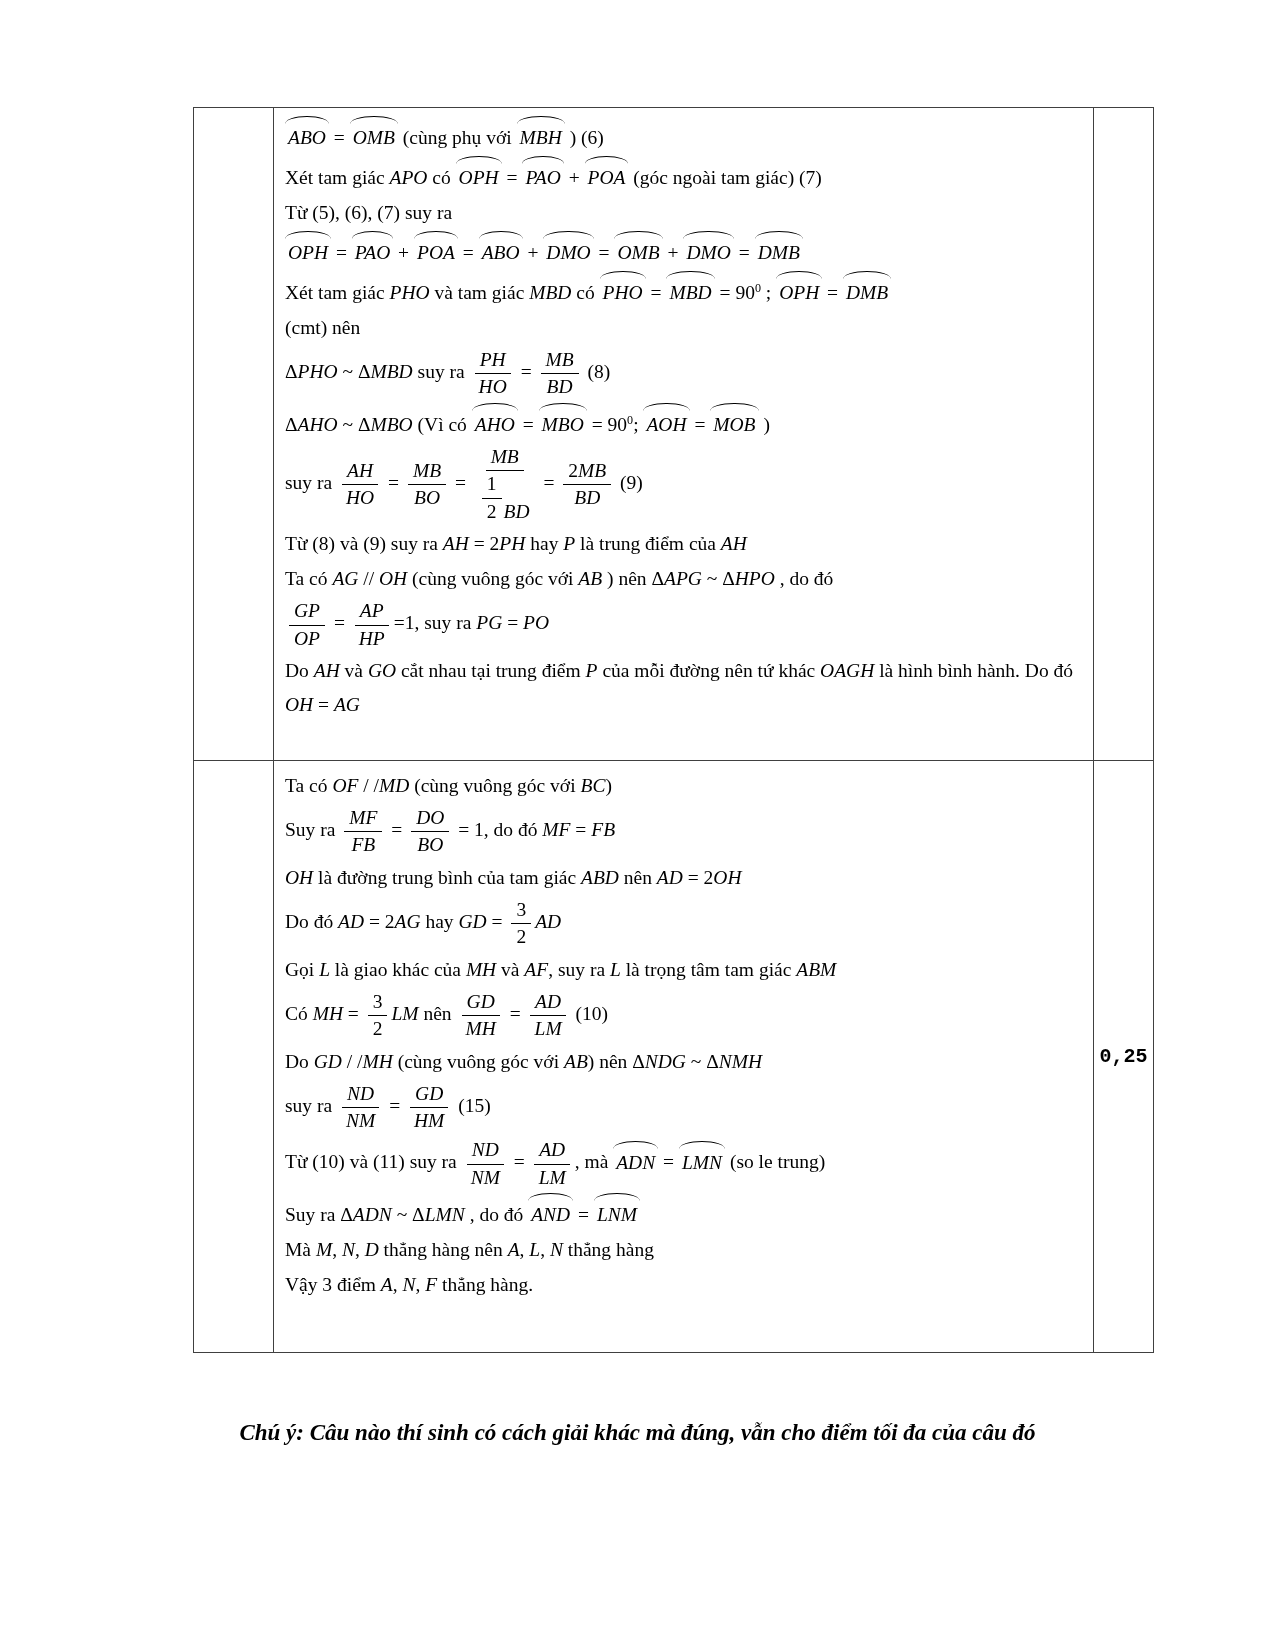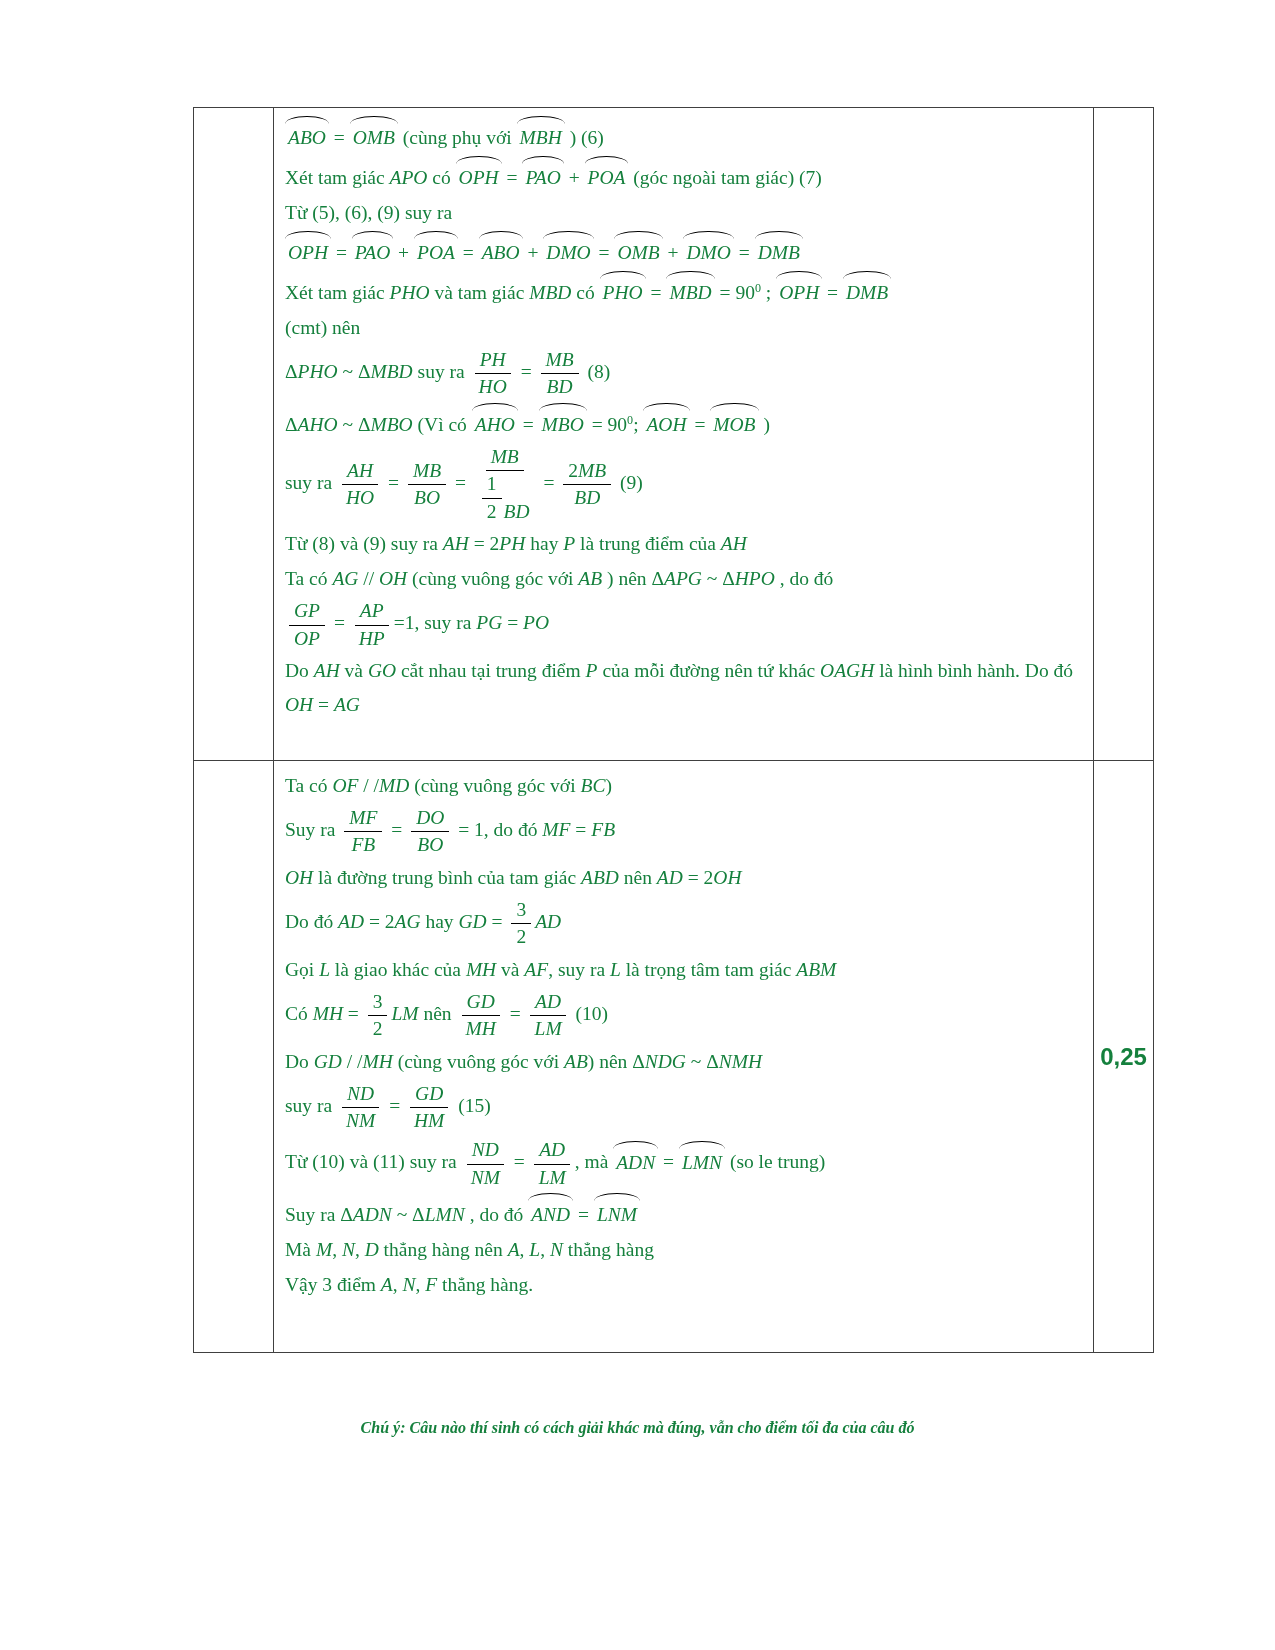--- a/index.html
+++ b/index.html
@@ -1,17 +1,17 @@
 <!DOCTYPE html>
 <html><head>
 <meta charset="utf-8">
 <style>
   html,body { margin:0; padding:0; background:#ffffff; }
   .page {
-    position:relative; width:1275px; height:1650px; background:#ffffff; color:#15803d;
+    position:relative; width:1275px; height:1650px; background:#ffffff; color:#000000;
     font-family:"Liberation Serif","DejaVu Serif",serif; overflow:hidden;
   }
   table.answer {
     position:absolute; left:193px; top:107px; width:960px;
     border-collapse:collapse; table-layout:fixed;
   }
   table.answer td { border:1px solid #404040; vertical-align:top; padding:0; }
   tr.row-1 { height:653px; }
   tr.row-2 { height:592px;margin-top:33px; }
   .cell-lines { padding:7px 8px 4px 11px; font-size:19.5px; }
@@ -27,46 +27,46 @@
     display:inline-flex; flex-direction:column; align-items:center;
     vertical-align:middle; margin:3px 4px; line-height:1.15; text-align:center;
   }
   .frac .num, .frac .den { display:flex; align-items:flex-end; justify-content:center; padding:0 5px; }
   .frac .num { border-bottom:1.4px solid #000; padding-bottom:2px; }
   .frac .den { padding-top:2px; }
   .frac .frac { margin:0 2px; }
   sup { font-size:0.62em; line-height:0; vertical-align:super; }
   .score-cell {
     text-align:center; vertical-align:middle !important;
-    font-weight:bold; font-size:24px; font-family:Liberation Sans, sans-serif;
+    font-weight:bold; font-size:20px; font-family:Liberation Mono, monospace;
   }
   .note {
     position:absolute; left:70px; right:70px; top:1418px;
-    text-align:center; font-weight:bold; font-style:italic; font-size:16px;
+    text-align:center; font-weight:bold; font-style:italic; font-size:23px;
     line-height:1.3;
   }
 </style>
 </head>
 <body>
 
 <div class="page">
   <table class="answer">
     <colgroup>
       <col style="width:80px">
         <col style="width:820px">
         <col style="width:60px">
     </colgroup>
     <tbody>
         <tr class="row-1">
       <td></td>
       <td>
         <div class="cell-lines">
               <div class="line"><span class="hat">ABO</span><span> = </span><span class="hat">OMB</span><span>  (cùng phụ với  </span><span class="hat">MBH</span><span> ) (6)</span></div>
               <div class="line"><span>Xét tam giác  </span><span class="mv">APO</span><span>  có  </span><span class="hat">OPH</span><span> = </span><span class="hat">PAO</span><span> + </span><span class="hat">POA</span><span>  (góc ngoài tam giác) (7)</span></div>
-              <div class="line"><span>Từ (5), (6), (9) suy ra</span></div>
+              <div class="line"><span>Từ (5), (6), (7) suy ra</span></div>
               <div class="line"><span class="hat">OPH</span><span> = </span><span class="hat">PAO</span><span> + </span><span class="hat">POA</span><span> = </span><span class="hat">ABO</span><span> + </span><span class="hat">DMO</span><span> = </span><span class="hat">OMB</span><span> + </span><span class="hat">DMO</span><span> = </span><span class="hat">DMB</span></div>
               <div class="line"><span>Xét tam giác  </span><span class="mv">PHO</span><span>  và tam giác  </span><span class="mv">MBD</span><span>  có  </span><span class="hat">PHO</span><span> = </span><span class="hat">MBD</span><span> = 90</span><sup>0</sup><span> ;  </span><span class="hat">OPH</span><span> = </span><span class="hat">DMB</span></div>
               <div class="line"><span>(cmt) nên</span></div>
               <div class="line"><span>Δ</span><span class="mv">PHO</span><span> ~ Δ</span><span class="mv">MBD</span><span> suy ra </span><span class="frac">
                   <span class="num">
                     <span class="mv">PH</span>
                   </span>
                   <span class="den">
                     <span class="mv">HO</span>
                   </span>

